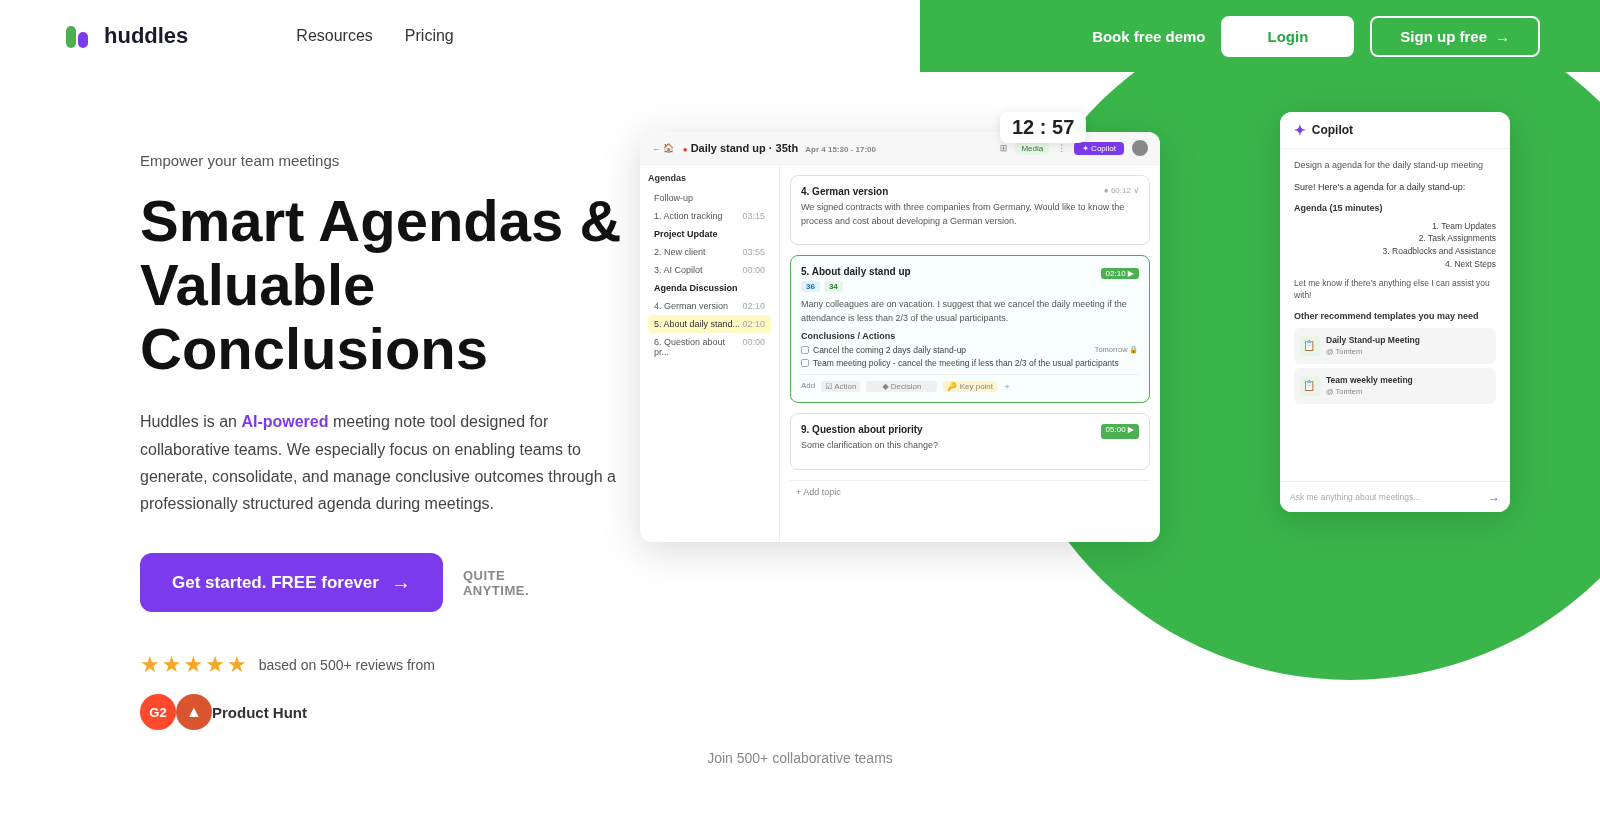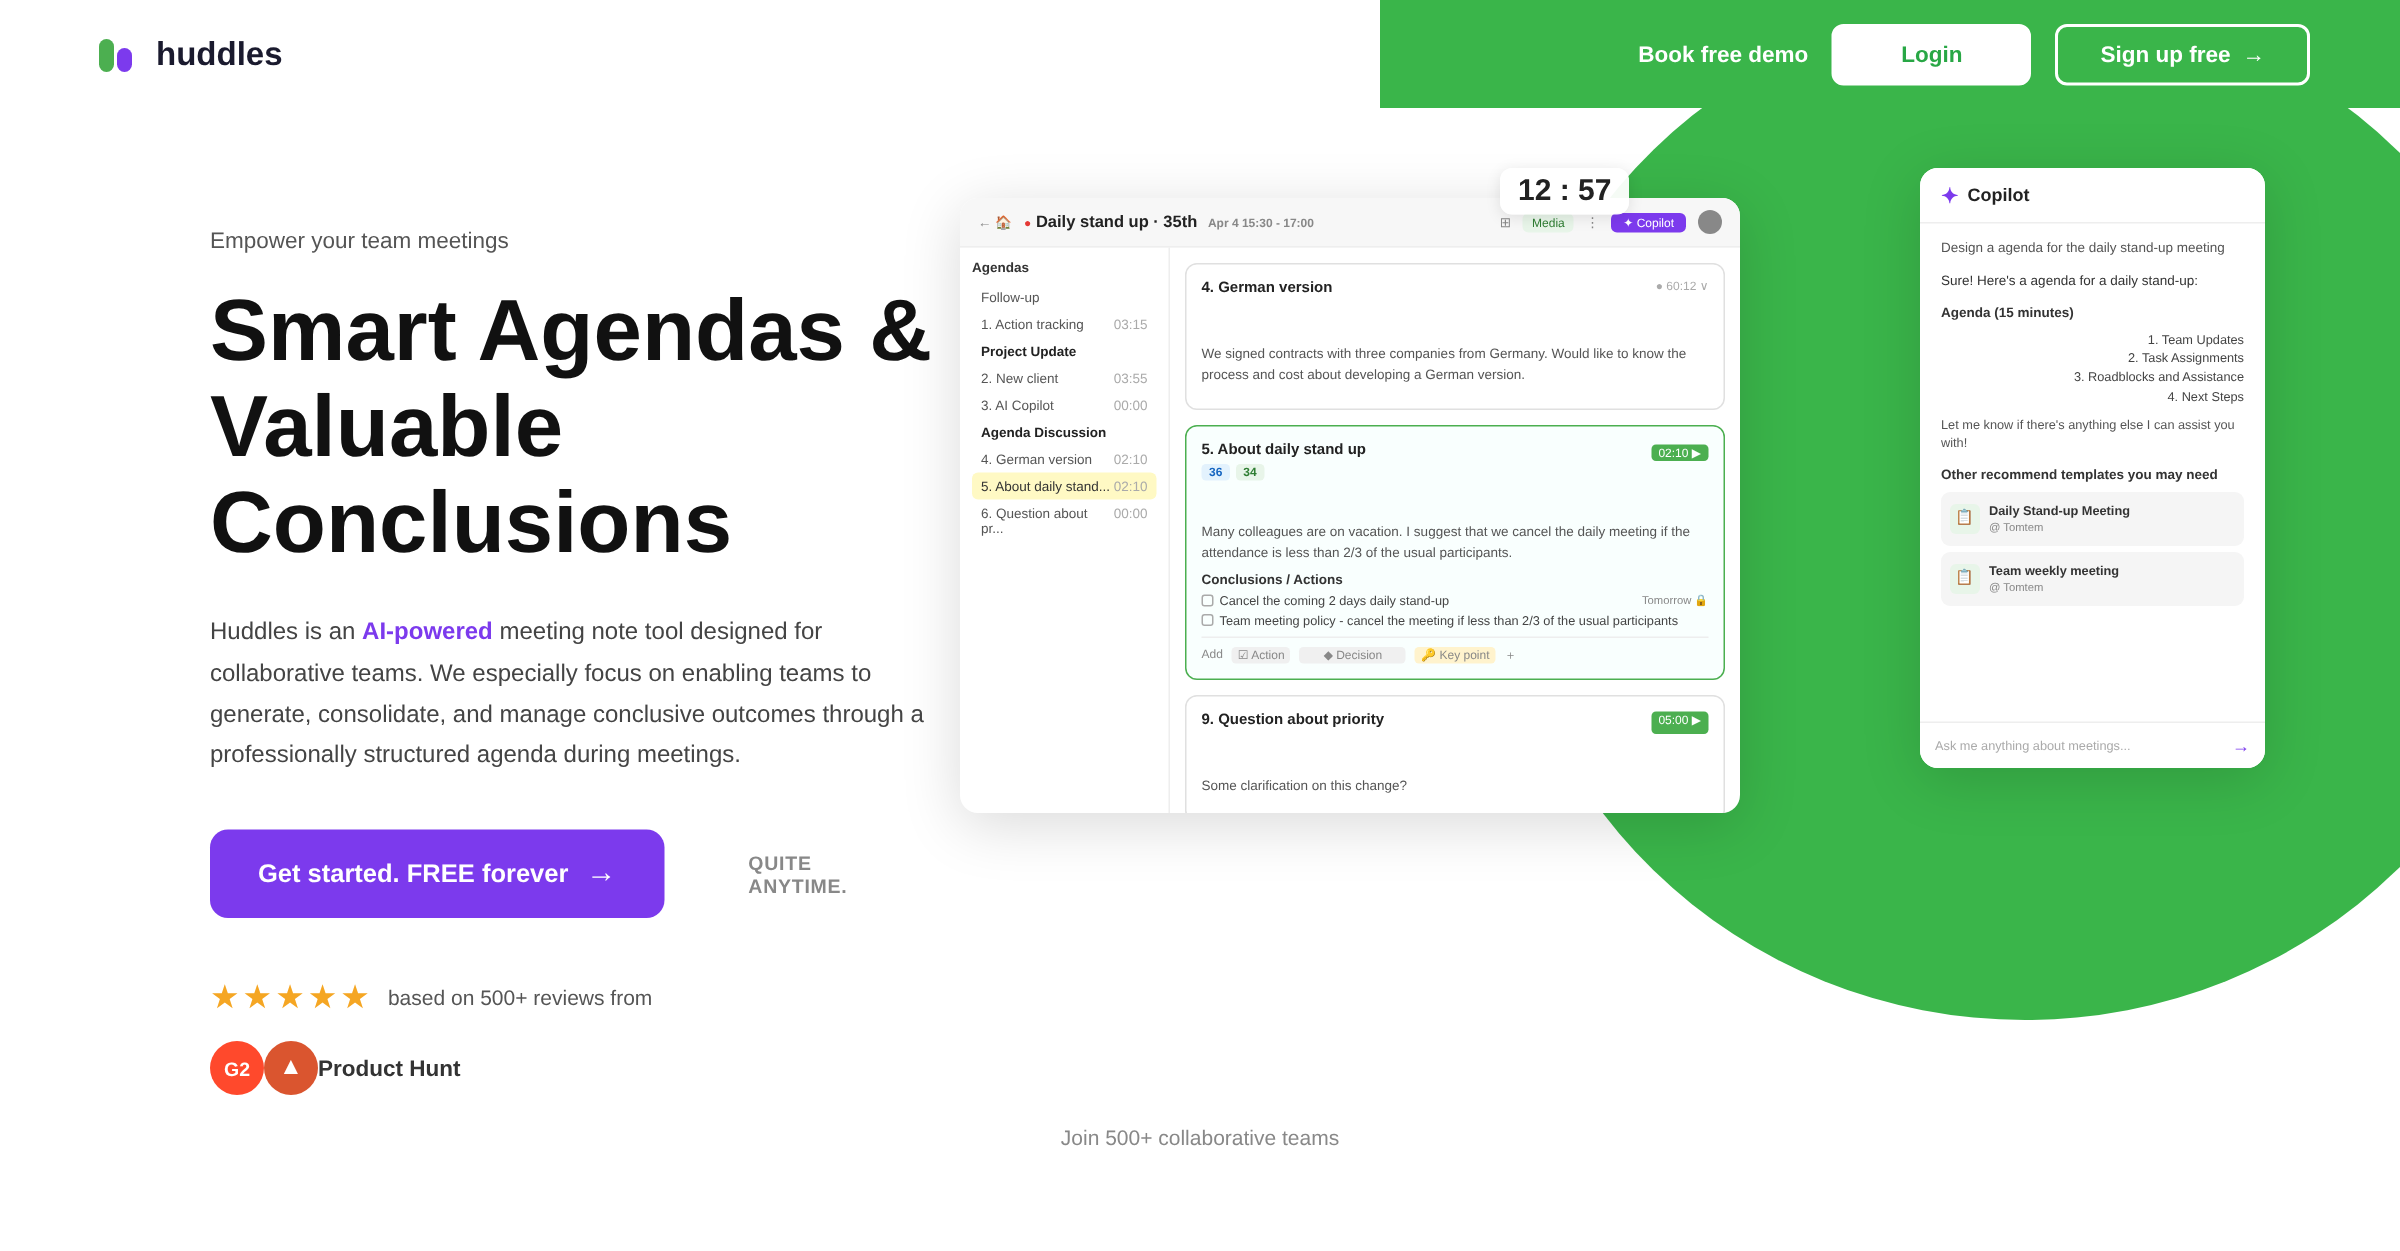--- a/index.html
+++ b/index.html
@@ -47,21 +47,21 @@
       background: #7c3aed; color: #fff;
       padding: 18px 32px; border-radius: 12px;
       font-size: 17px; font-weight: 700; cursor: pointer; border: none;
       text-decoration: none;
     }
     .btn-cta-arrow { font-size: 20px; }
 
     .quite-anytime { margin-left: 20px; display: inline-block; vertical-align: middle; }
     .quite-anytime span { display: block; font-size: 13px; font-weight: 700; color: #888; letter-spacing: 0.5px; }
 
-    .cta-row { display: flex; align-items: center; margin-bottom: 40px; gap: 36px; }
+    .cta-row { display: flex; align-items: center; margin-bottom: 40px; }
 
     
     .reviews-row { display: flex; align-items: center; gap: 10px; margin-bottom: 16px; }
     .stars { color: #f5a623; font-size: 22px; letter-spacing: 2px; }
     .review-text { font-size: 14px; color: #555; }
     .logos-row { display: flex; align-items: center; }
     .g2-badge {
       width: 36px; height: 36px; background: #ff492c; border-radius: 50%;
       display: flex; align-items: center; justify-content: center;
       color: #fff; font-size: 13px; font-weight: 800;
@@ -104,21 +104,21 @@
     .mp-sidebar-item { padding: 4px 6px; font-size: 9px; color: #555; border-radius: 4px; cursor: pointer; display: flex; justify-content: space-between; }
     .mp-sidebar-item.bold { font-weight: 700; color: #222; }
     .mp-sidebar-item.highlight { background: #fff3cd; }
     .mp-main { flex: 1; padding: 10px; overflow-y: auto; }
     .topic-card {
       border: 1.5px solid #e0e0e0; border-radius: 8px; padding: 10px;
       margin-bottom: 10px;
     }
     .topic-card.active-topic { border-color: #4caf50; background: #f9fffe; }
     .topic-title { font-size: 10px; font-weight: 700; color: #222; margin-bottom: 4px; }
-    .topic-text { font-size: 9px; color: #555; line-height: 1.5; margin-bottom: 6px; margin-top: 28px; }
+    .topic-text { font-size: 9px; color: #555; line-height: 1.5; margin-bottom: 6px; }
     .topic-tags { display: flex; gap: 4px; margin-bottom: 6px; }
     .tag { padding: 1px 5px; border-radius: 3px; font-size: 8px; font-weight: 600; }
     .tag-blue { background: #e3f2fd; color: #1565c0; }
     .tag-green { background: #e8f5e9; color: #2e7d32; }
     .conclusions-header { font-size: 9px; font-weight: 700; color: #333; margin-bottom: 4px; }
     .conclusion-item { display: flex; align-items: flex-start; gap: 4px; font-size: 8.5px; color: #444; margin-bottom: 3px; }
     .cb { width: 8px; height: 8px; border: 1px solid #aaa; border-radius: 2px; flex-shrink: 0; margin-top: 1px; }
     .add-topic-row { display: flex; align-items: center; gap: 6px; padding: 6px; border-top: 1px solid #eee; font-size: 9px; color: #888; cursor: pointer; }
 
     
@@ -205,20 +205,24 @@
     <div class="nav-left">
 
       <a class="nav-logo" href="#">
         <svg class="nav-logo-icon" viewBox="0 0 36 36">
           <rect x="6" y="8" width="10" height="22" rx="5" fill="#4caf50"></rect>
           <rect x="18" y="14" width="10" height="16" rx="5" fill="#7c3aed"></rect>
         </svg>
         <span class="nav-logo-text">huddles</span>
       </a>
 
+      <nav class="nav-links">
+        <a href="#">Resources</a>
+        <a href="#">Pricing</a>
+      </nav>
     </div>
 
     <div class="green-header-bg">
       <button class="btn-demo">Book free demo</button>
       <button class="btn-login">Login</button>
       <button class="btn-signup">
         <span>Sign up free</span>
         <span>→</span>
       </button>
     </div>

